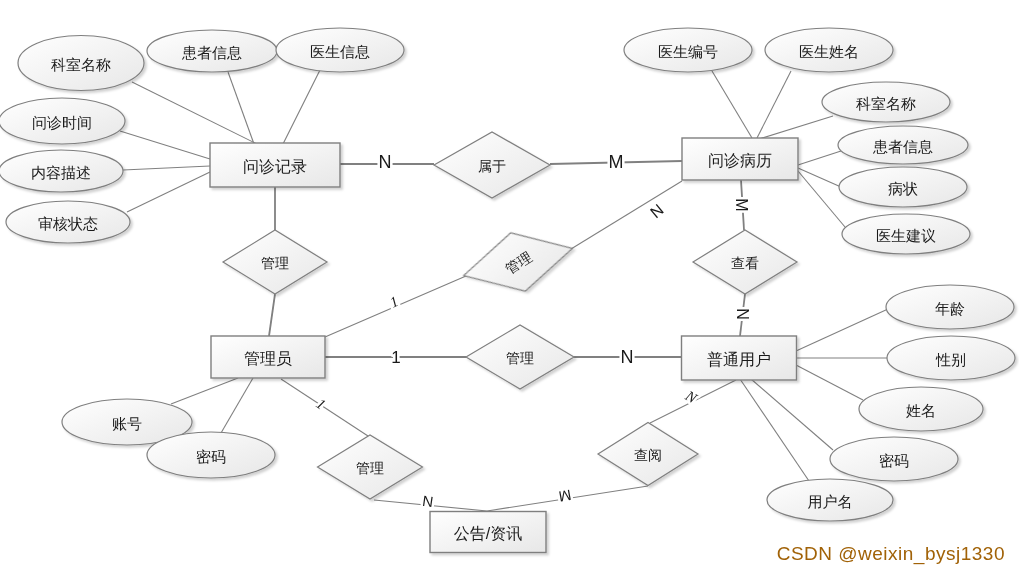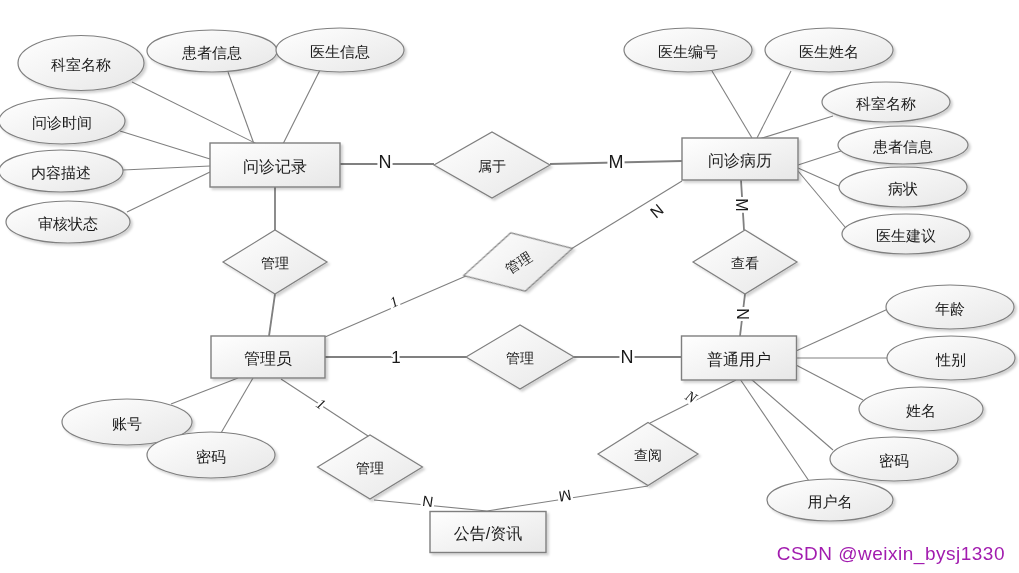--- a/index.html
+++ b/index.html
@@ -11,21 +11,21 @@
   .node-label{text-anchor:middle;dominant-baseline:central;fill:#1a1a1a;
     font-family:"Liberation Sans","DejaVu Sans",sans-serif;}
   .entity-label{font-size:16px;}
   .attr-label{font-size:15px;}
   .diamond-label{font-size:14px;}
   .edge-label{text-anchor:middle;dominant-baseline:central;fill:#1a1a1a;
     font-family:"Liberation Sans","DejaVu Sans",sans-serif;
     paint-order:stroke;stroke:#ffffff;stroke-width:5px;stroke-linejoin:round;}
   .edge-label.it{font-style:italic;font-family:"Liberation Serif","DejaVu Serif",serif;}
   .watermark{
-    position:absolute;right:14px;bottom:8px;font-size:19px;color:#a21caf;
+    position:absolute;right:14px;bottom:8px;font-size:19px;color:#a16207;
     letter-spacing:0.5px;user-select:none;
   }
 </style>
 </head>
 <body>
 
 <div class="canvas">
   <svg id="diagram-svg" width="1019" height="573" viewBox="0 0 1019 573">
     <defs>
       <linearGradient id="shape-grad" x1="0" y1="0" x2="1" y2="1">

